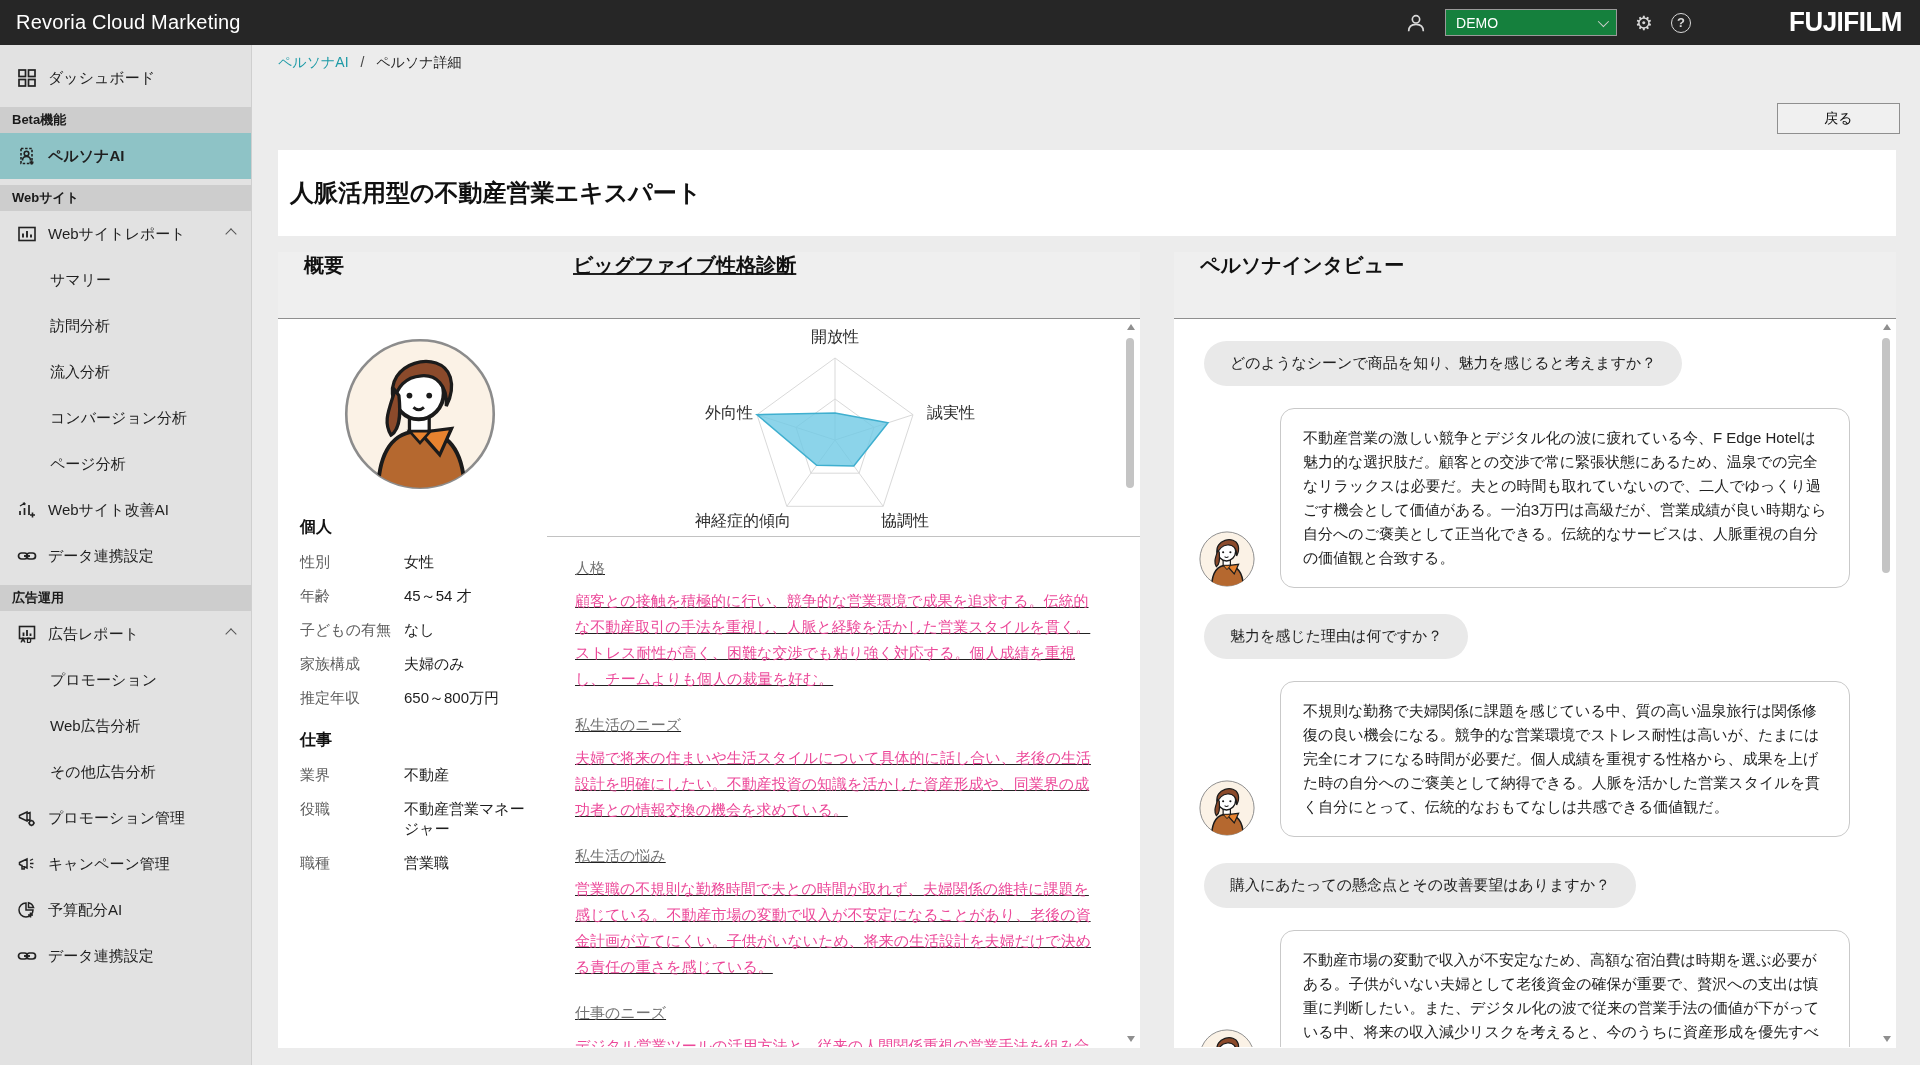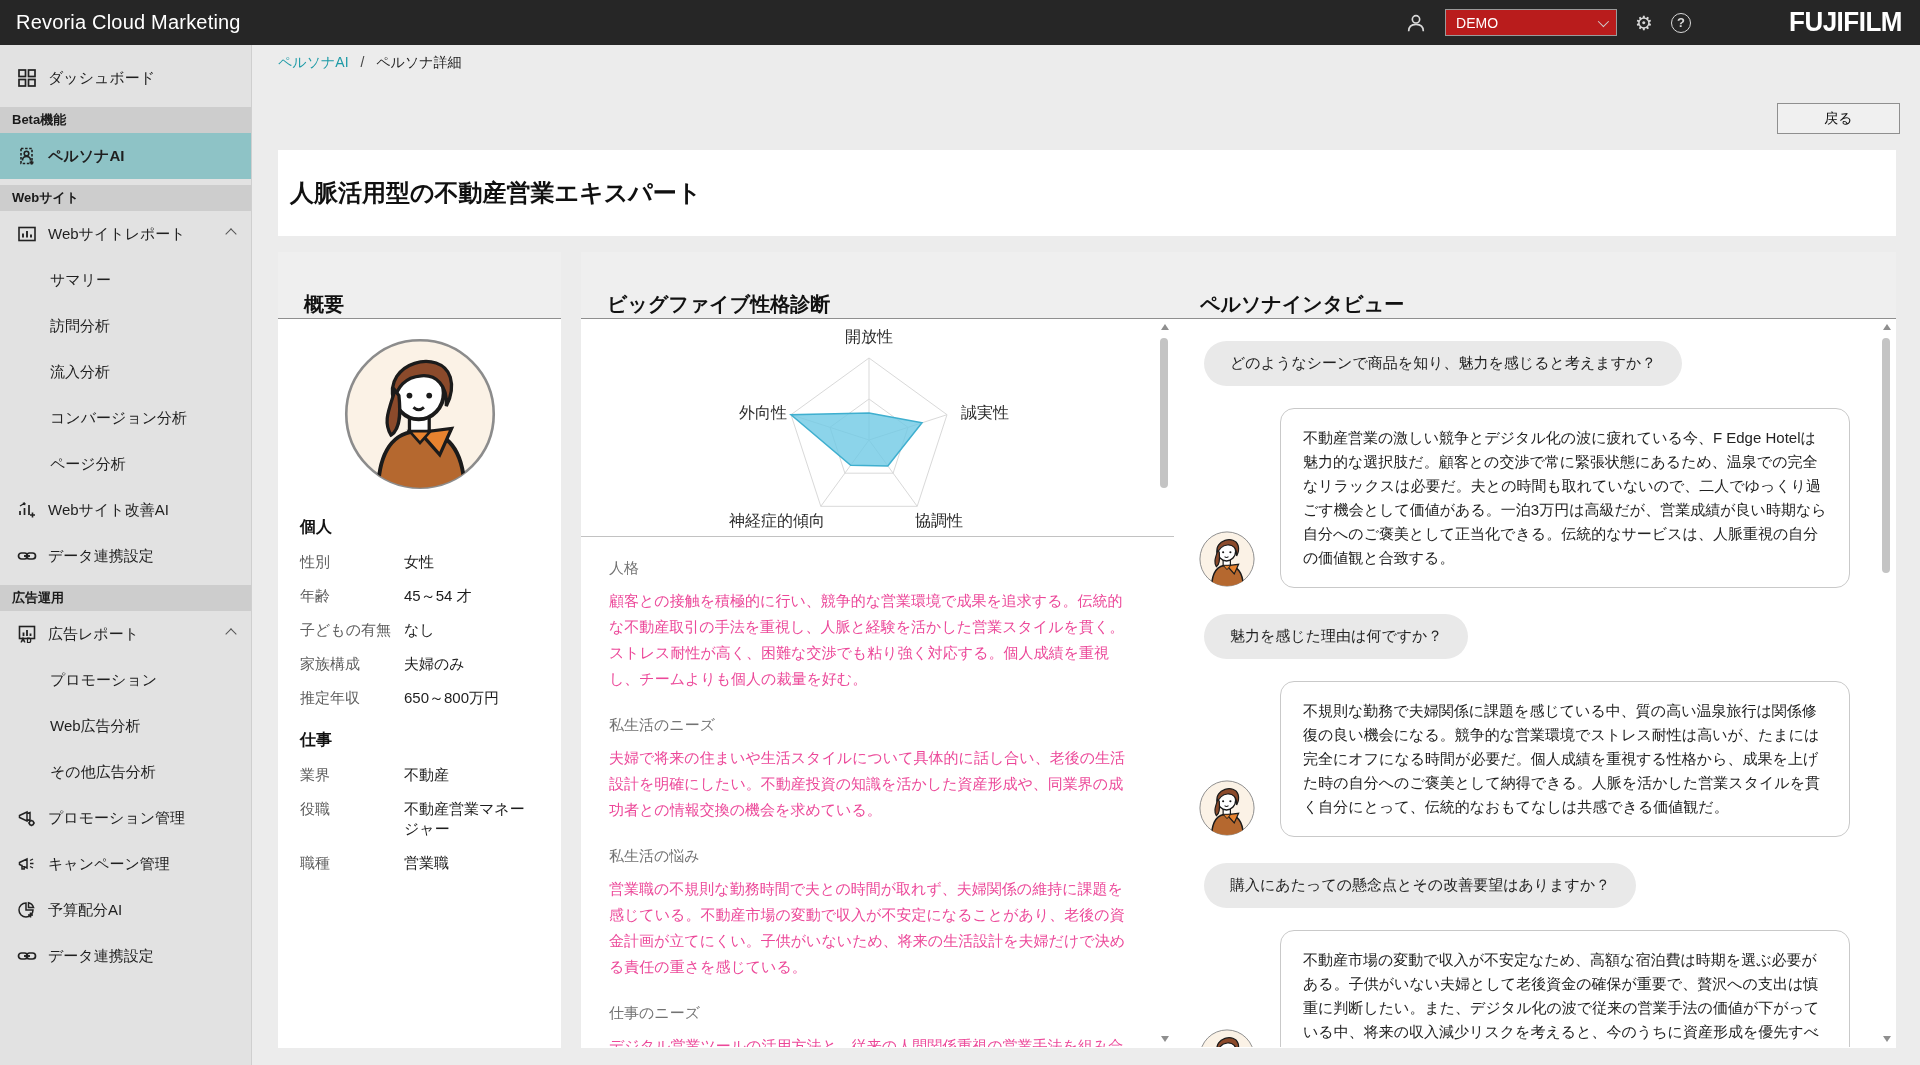--- a/index.html
+++ b/index.html
@@ -4,21 +4,21 @@
 <style>
   * { margin:0; padding:0; box-sizing:border-box; }
   html,body { width:1920px; height:1065px; overflow:hidden; }
   body { font-family:"Liberation Sans","DejaVu Sans",sans-serif; background:#ECECEC; color:#222; position:relative; }
 
   
   .topbar { position:absolute; left:0; top:0; width:1920px; height:45px; background:#262626; display:flex; align-items:center; }
   .app-title { color:#fff; font-size:20px; font-weight:400; margin-left:16px; letter-spacing:.2px; }
   .topbar-right { position:absolute; right:0; top:0; height:45px; display:flex; align-items:center; gap:18px; padding-right:18px; }
   .user-icon svg { display:block; }
-  .tenant-select { width:172px; height:27px; background:#b91c1c; border:1px solid #9a9a9a; color:#fff; font-size:14px; display:flex; align-items:center; padding:0 10px; justify-content:space-between; cursor:pointer; }
+  .tenant-select { width:172px; height:27px; background:#15803d; border:1px solid #9a9a9a; color:#fff; font-size:14px; display:flex; align-items:center; padding:0 10px; justify-content:space-between; cursor:pointer; }
   .chev-down { width:8px; height:8px; border-right:1.5px solid #cfcfcf; border-bottom:1.5px solid #cfcfcf; transform:rotate(45deg) translateY(-2px); }
   .gear { color:#d9d9d9; font-size:20px; line-height:1; cursor:pointer; }
   .help-circle { width:20px; height:20px; border:1.6px solid #d9d9d9; border-radius:50%; color:#d9d9d9; font-size:13px; font-weight:700; display:flex; align-items:center; justify-content:center; cursor:pointer; }
   .brand-logo { color:#fff; font-size:26px; font-weight:700; letter-spacing:-.5px; margin-left:80px; font-family:"Liberation Sans",sans-serif; transform:scaleY(1.05); }
 
   
   .sidebar { position:absolute; left:0; top:45px; width:252px; height:1020px; background:#E2E2E2; border-right:1px solid #cfcfcf; }
   .side-item { height:46px; display:flex; align-items:center; padding-left:16px; font-size:15px; color:#1f1f1f; cursor:pointer; position:relative; }
   .side-item.first { margin-top:10px; }
   .side-item .sicon { width:22px; height:22px; margin-right:10px; flex:none; display:flex; align-items:center; justify-content:center; }
@@ -33,23 +33,23 @@
   .crumb-link { color:#1C9AA6; cursor:pointer; }
   .crumb-sep { color:#444; margin:0 8px; }
   .crumb-current { color:#222; }
   .back-btn { position:absolute; left:1777px; top:103px; width:123px; height:31px; background:#F0F0F0; border:1px solid #8f8f8f; font-size:14px; color:#111; display:flex; align-items:center; justify-content:center; cursor:pointer; }
   .title-band { position:absolute; left:278px; top:150px; width:1618px; height:86px; background:#fff; display:flex; align-items:center; }
   .page-title { font-size:24px; font-weight:700; color:#101010; margin-left:12px; }
 
   
   .panel { position:absolute; top:252px; height:796px; background:#fff; overflow:hidden; }
   .panel-overview { left:278px; width:283px; }
-  .panel-bigfive { left:581px; width:593px; }
+  .panel-bigfive { left:547px; width:593px;text-decoration:underline; }
   .panel-interview { left:1174px; width:722px; }
-  .panel-header { height:67px; background:#EFEFEF; border-bottom:1px solid #8f8f8f; display:flex; align-items:flex-end; }
+  .panel-header { height:67px; background:#EFEFEF; border-bottom:1px solid #8f8f8f; display:flex; align-items:flex-start; }
   .panel-title { font-size:20px; font-weight:700; color:#111; margin-left:26px; }
   .panel-body { position:relative; height:728px; overflow:hidden; }
 
   
   .avatar-big { width:158px; height:158px; margin:16px auto 24px auto; display:block; }
   .ov-pad { padding:0 22px; }
   .ov-group { font-size:16px; font-weight:700; color:#111; margin-bottom:14px; }
   .ov-row { display:flex; font-size:15px; margin-bottom:14px; line-height:20px; }
   .ov-label { width:104px; flex:none; color:#5f5f5f; }
   .ov-value { color:#1d1d1d; }

